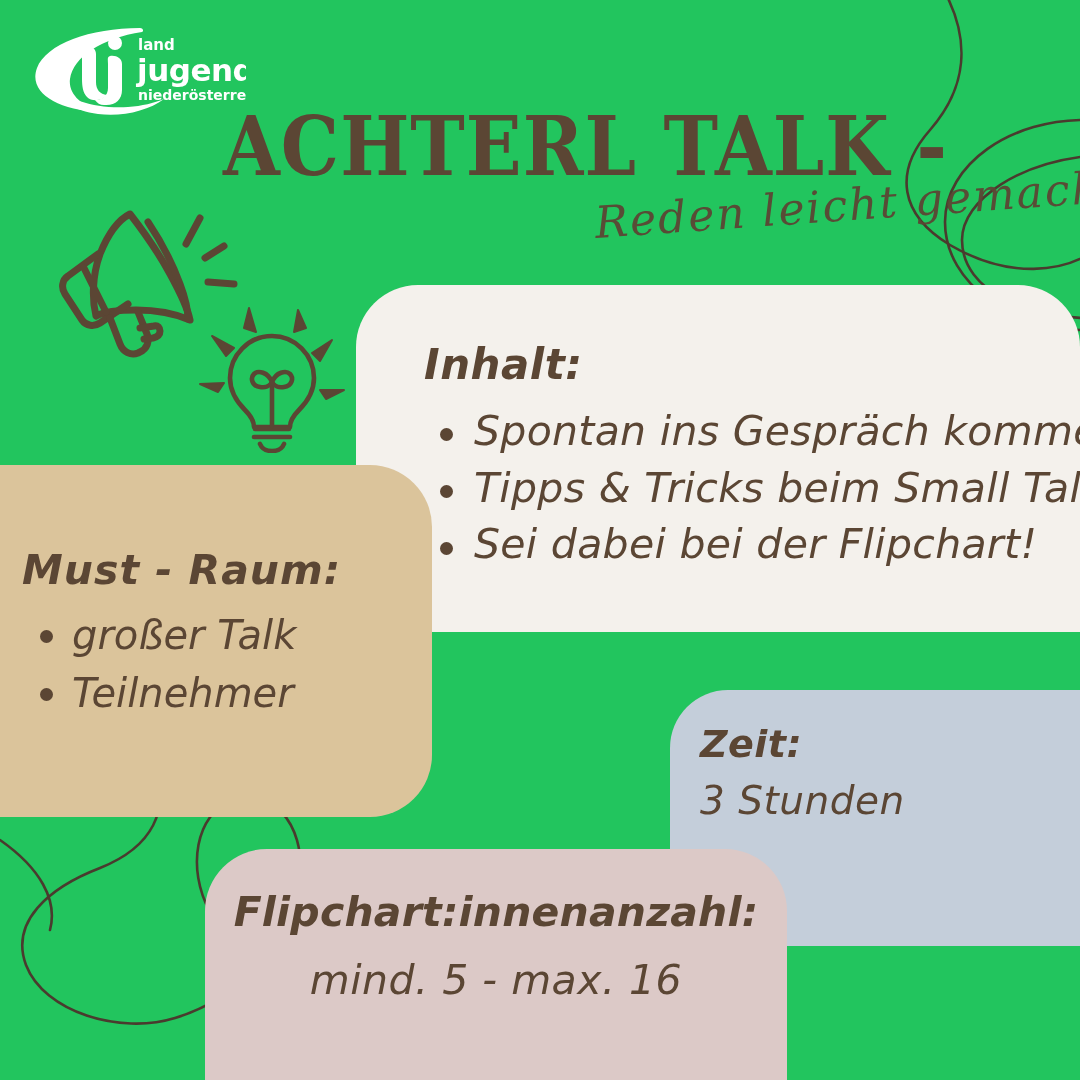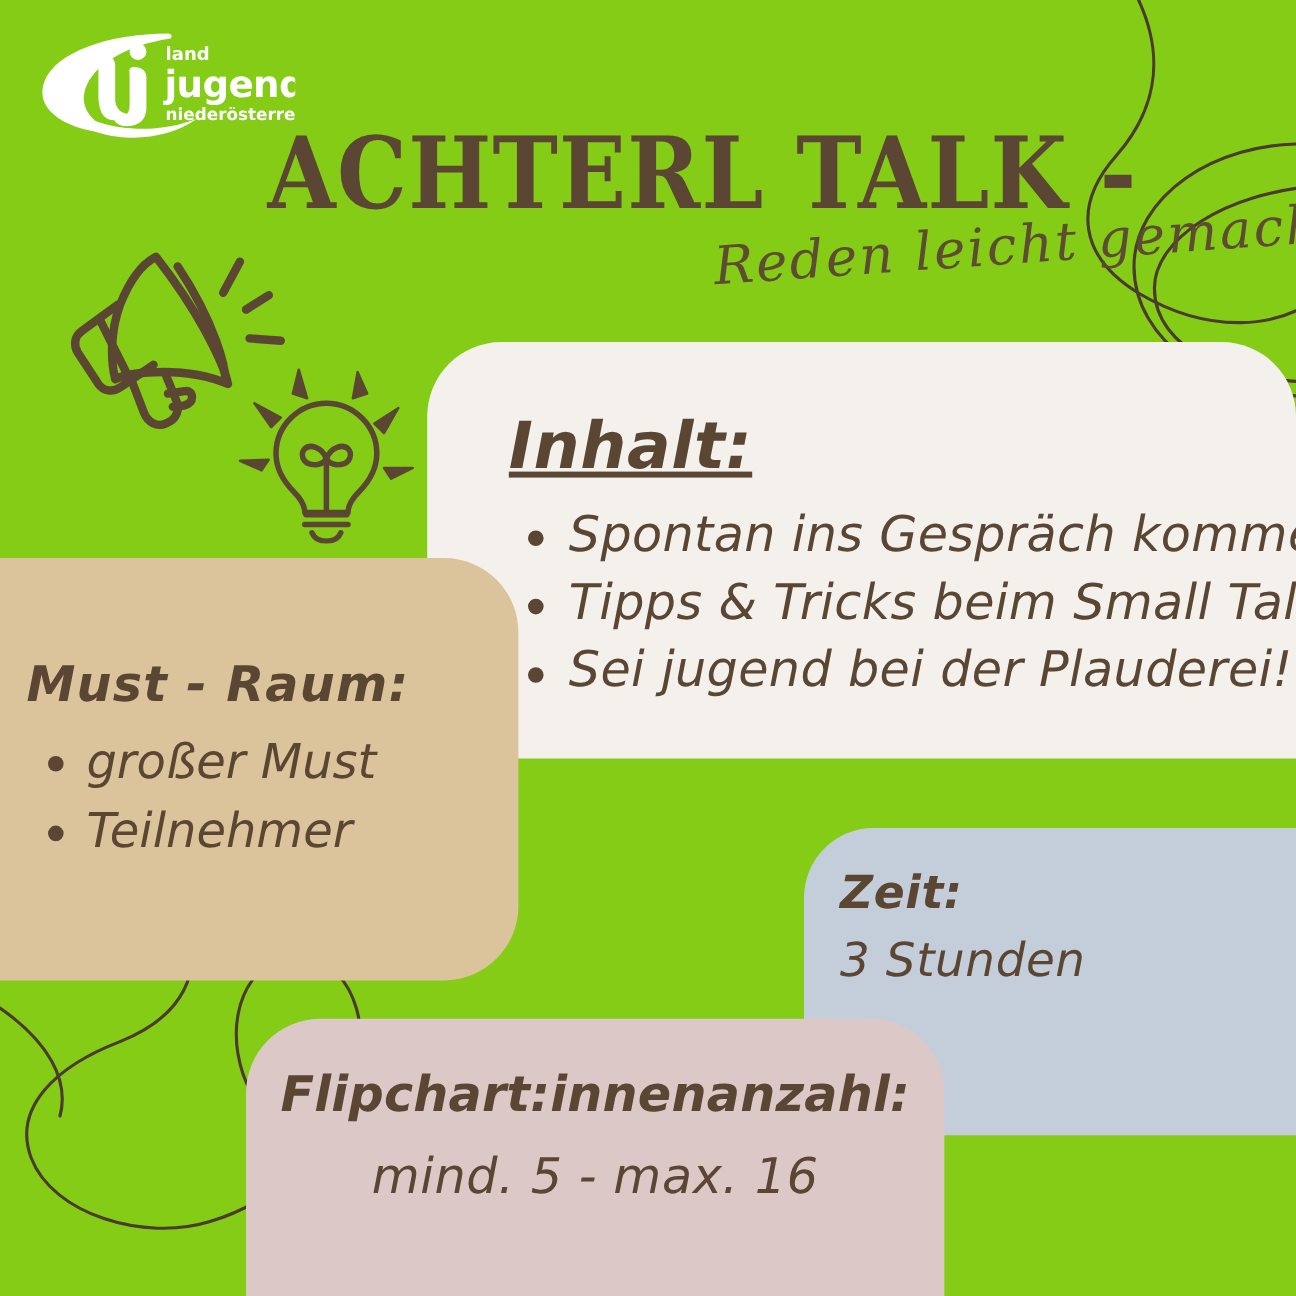--- a/index.html
+++ b/index.html
@@ -5,21 +5,21 @@
   html,body{margin:0;padding:0;}
   body{
     width:1080px;height:1080px;
     background:#CFCBC4;
     font-family:"DejaVu Sans", sans-serif;
     overflow:hidden;
   }
   #poster{
     position:relative;
     width:1080px;height:1080px;
-    background:#84cc16;
+    background:#22c55e;
     overflow:hidden;
   }
 
   
   #deco-lines{position:absolute;left:0;top:0;width:1080px;height:1080px;pointer-events:none;}
 
   
   #logo{position:absolute;left:30px;top:24px;width:216px;height:92px;}
 
   
@@ -80,21 +80,21 @@
   .hand{
     font-family:"DejaVu Sans", sans-serif;
     font-style:italic;
     color:#5B4634;
     -webkit-font-smoothing:antialiased;
   }
   .hand-head{font-weight:700;}
 
   
   #inhalt-wrap{position:absolute;left:424px;top:340px;width:650px;}
-  #inhalt-heading{font-size:54px;letter-spacing:.5px;text-decoration:underline;}
+  #inhalt-heading{font-size:42px;letter-spacing:.5px;}
   #inhalt-list{list-style:none;margin:14px 0 0 0;padding:0 0 0 50px;}
   #inhalt-list li{
     position:relative;
     font-size:41px;
     line-height:1.38;
     letter-spacing:.3px;
     white-space:nowrap;
   }
   #inhalt-list li:before{
     content:"";
@@ -211,28 +211,28 @@
   <div class="block" id="content-card"></div>
   <div class="block" id="musthaves-card"></div>
   <div class="block" id="zeit-card"></div>
   <div class="block" id="teilnehmer-card"></div>
 
   <div id="inhalt-wrap">
     <div class="hand hand-head" id="inhalt-heading">Inhalt:</div>
     <ul id="inhalt-list">
       <li class="hand">Spontan ins Gespräch kommen</li>
       <li class="hand">Tipps &amp; Tricks beim Small Talk</li>
-      <li class="hand">Sei jugend bei der Plauderei!</li>
+      <li class="hand">Sei dabei bei der Flipchart!</li>
     </ul>
   </div>
 
   <div id="must-wrap">
     <div class="hand hand-head" id="must-heading">Must - Raum:</div>
     <ul id="must-list">
-      <li class="hand">großer Must</li>
+      <li class="hand">großer Talk</li>
       <li class="hand">Teilnehmer</li>
     </ul>
   </div>
 
   <div id="zeit-wrap">
     <div class="hand hand-head" id="zeit-heading">Zeit:</div>
     <div class="hand" id="zeit-value">3 Stunden</div>
   </div>
 
   <div id="teil-wrap">

